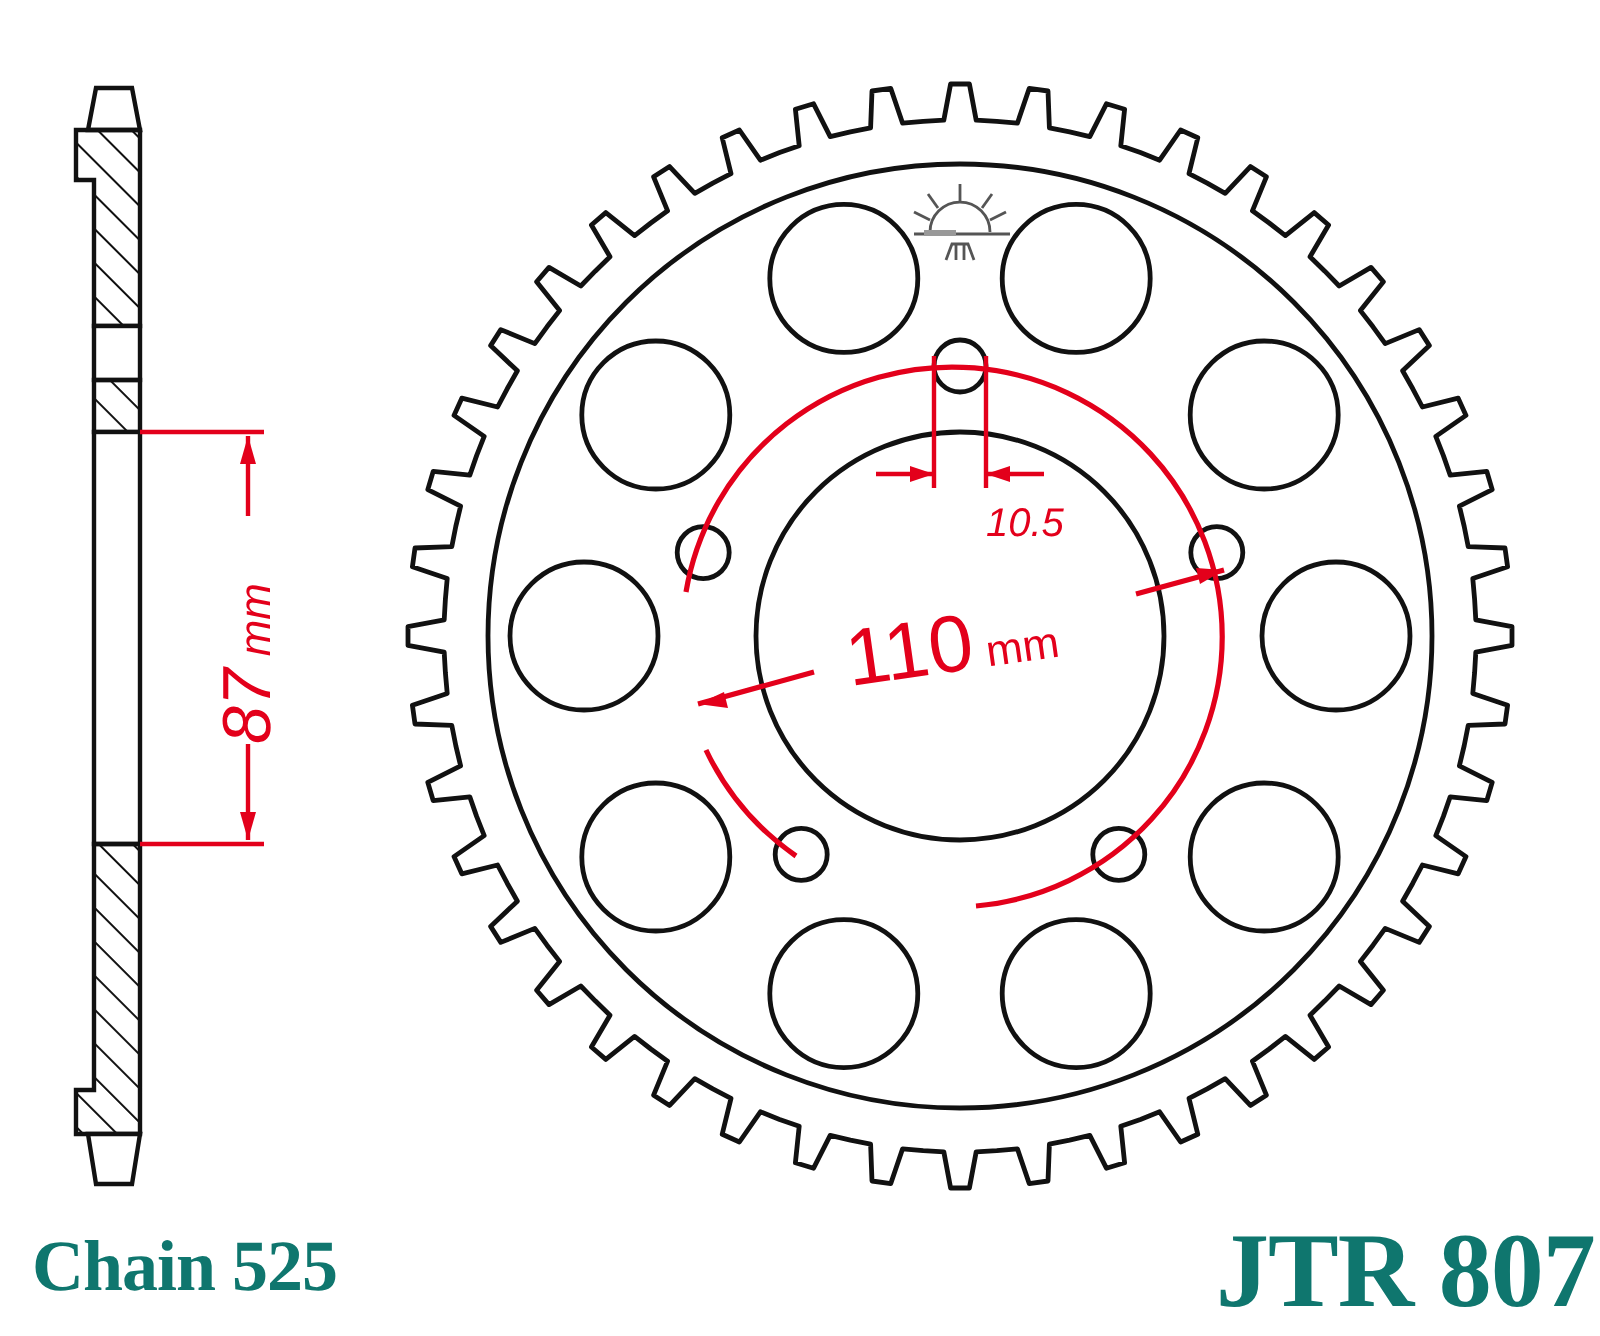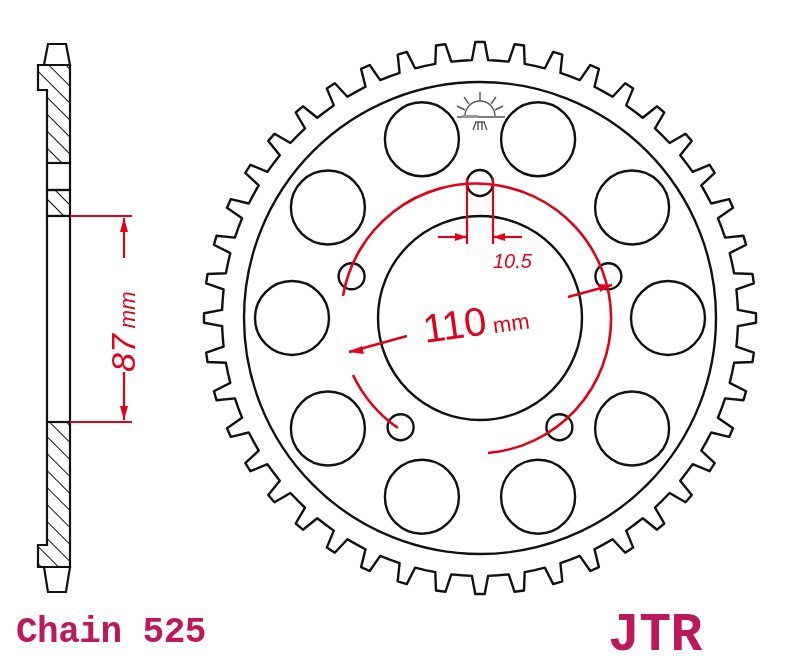--- a/index.html
+++ b/index.html
@@ -1,18 +1,18 @@
 <!DOCTYPE html>
 <html><head>
 <meta charset="utf-8">
 <style>
   html, body { margin: 0; padding: 0; background: #ffffff; }
   body { width: 800px; height: 668px; position: relative; overflow: hidden; font-family: "Liberation Sans", sans-serif; }
   #drawing { position: absolute; left: 0; top: 0; width: 800px; height: 668px; }
-  .label-bottom { position: absolute; font-family: Liberation Mono, monospace; font-weight: bold; color: #be185d; }
+  .label-bottom { position: absolute; font-family: Liberation Serif, serif; font-weight: bold; color: #0f766e; }
   #chain-label { left: 16px; top: 612px; font-size: 36px; letter-spacing: -0.5px; }
   #part-label { left: 608px; top: 606px; font-size: 53px; letter-spacing: -0.5px; }
 </style>
 </head>
 <body>
 
 <svg id="drawing" viewBox="0 0 800 668" xmlns="http://www.w3.org/2000/svg">
   <defs>
     <pattern id="hatch" patternUnits="userSpaceOnUse" width="12" height="12" patternTransform="rotate(-45)">
       <line x1="0" y1="0" x2="0" y2="12" stroke="#111" stroke-width="2"></line>

